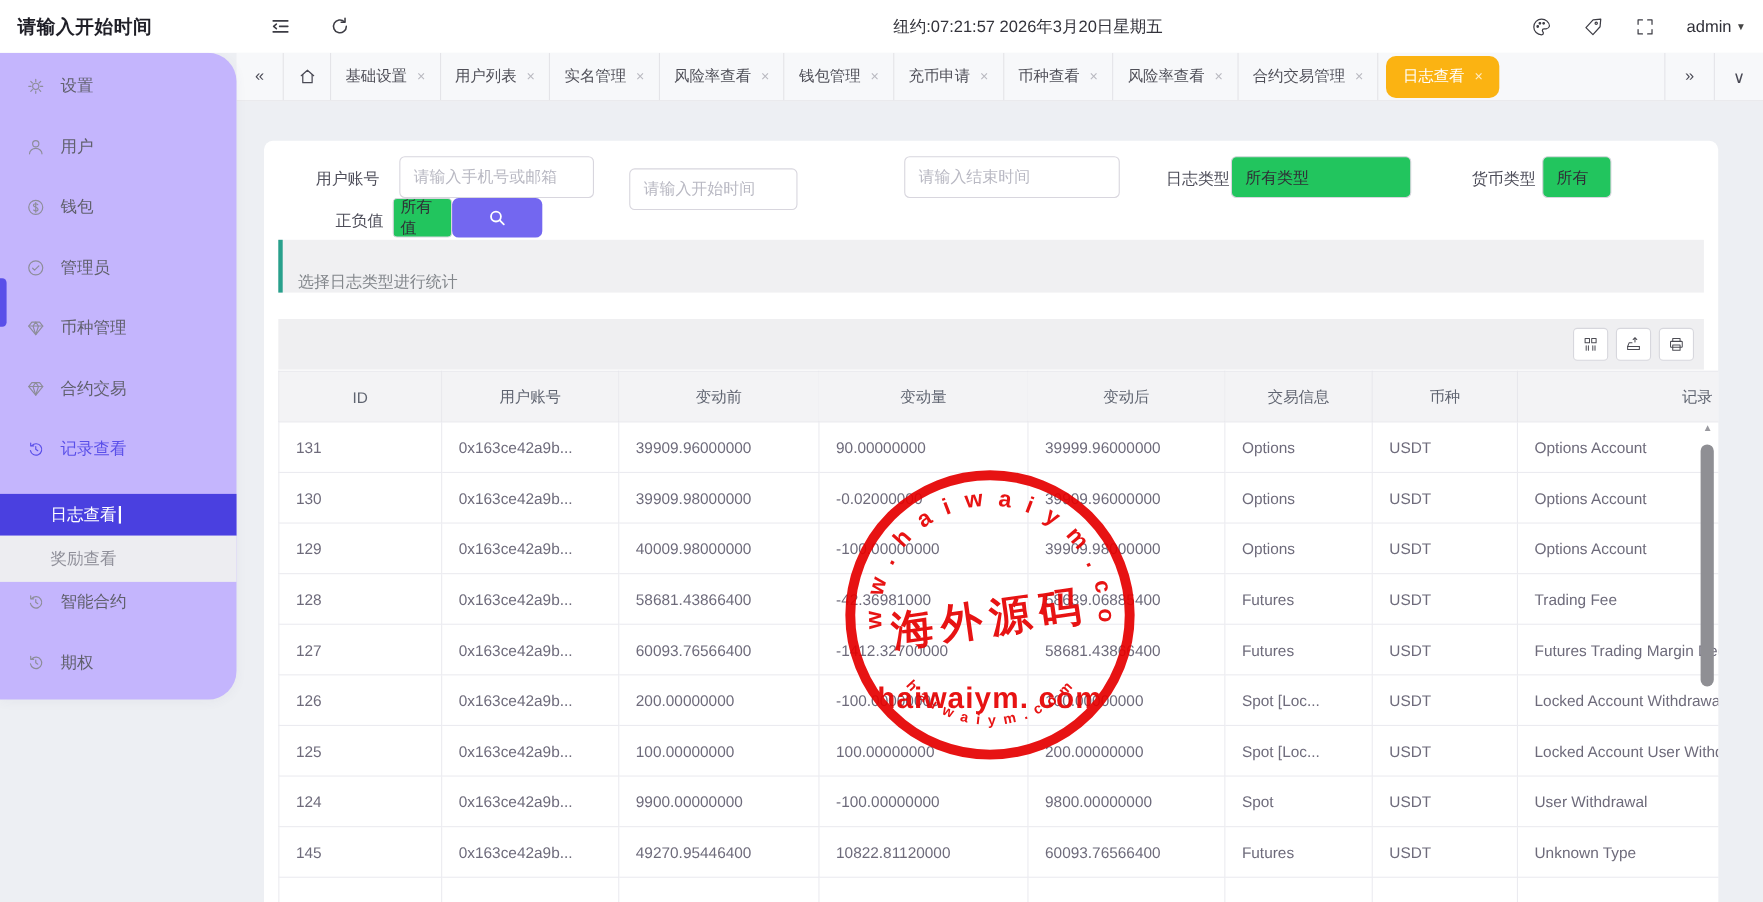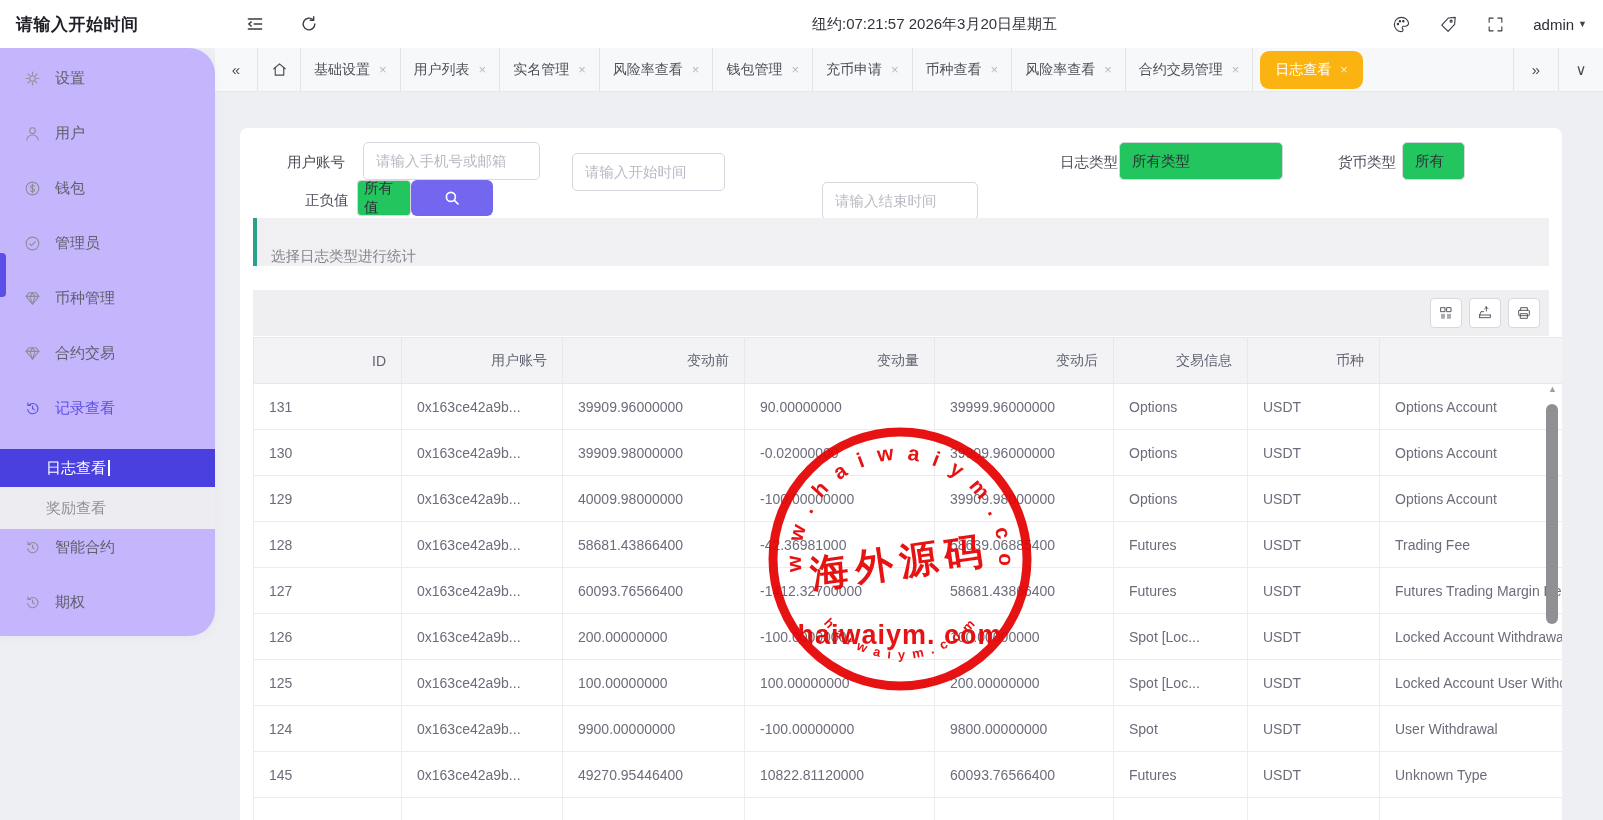--- a/index.html
+++ b/index.html
@@ -64,21 +64,21 @@
   .alert{position:absolute;left:13px;top:90px;width:1296px;height:48px;background:#f0f0f2;
     border-left:4px solid #28a08c;box-sizing:border-box;display:flex;align-items:flex-end;
     padding-left:14px;font-size:14.5px;color:#82868b}
   .toolbar{position:absolute;left:13px;top:162px;width:1296px;height:46px;background:#efeff1;
     display:flex;align-items:center;justify-content:flex-end;gap:7px;padding-right:9px;box-sizing:border-box}
   .tool-btn{width:30px;height:28px;background:#fff;border:1px solid #d7d7dd;border-radius:4px;
     display:flex;align-items:center;justify-content:center;color:#4c4c54;cursor:pointer}
   .tool-btn svg{width:16px;height:16px;stroke:currentColor;fill:none;stroke-width:1.4;stroke-linecap:round;stroke-linejoin:round}
   
   table{position:absolute;left:13px;top:209px;width:1296px;border-collapse:collapse;table-layout:fixed}
-  th{height:45px;background:#f3f3f5;color:#5f6470;font-weight:normal;font-size:14px;text-align:right;
+  th{height:45px;background:#f3f3f5;color:#5f6470;font-weight:normal;font-size:14px;text-align:center;
      padding:0 15px;border:1px solid #e7e7ec;white-space:nowrap;overflow:hidden}
   td{height:45px;background:#fff;color:#6e6b7b;font-size:14px;padding:0 15px;border:1px solid #ebebf0;
      white-space:nowrap;overflow:hidden}
   th:nth-child(1),td:nth-child(1){width:117px}
   th:nth-child(2),td:nth-child(2){width:130px}
   th:nth-child(3),td:nth-child(3){width:151px}
   th:nth-child(4),td:nth-child(4){width:159px}
   th:nth-child(5),td:nth-child(5){width:148px}
   th:nth-child(6),td:nth-child(6){width:103px}
   th:nth-child(7),td:nth-child(7){width:101px}
@@ -305,21 +305,21 @@
       <span>∨</span>
     </div>
   </div>
 </nav>
 
 <main class="card">
 
   <span class="f-label" style="left:47px;top:25px">用户账号</span>
   <input class="f-input" style="left: 123px; top: 14px; width: 177px;" placeholder="请输入手机号或邮箱">
   <input class="f-input" style="left: 332px; top: 14px; width: 153px; margin-top: 11px;" placeholder="请输入开始时间">
-  <input class="f-input" style="left: 582px; top: 14px; width: 156px; margin-top: 40px;" placeholder="请输入结束时间">
+  <input class="f-input" style="left: 582px; top: 14px; width: 196px;" placeholder="请输入结束时间">
   <span class="f-label" style="left:820px;top:25px">日志类型</span>
   <div class="f-select" style="left:879px;top:14px;width:164px">
     <span>所有类型</span>
   </div>
   <span class="f-label" style="left:1098px;top:25px">货币类型</span>
   <div class="f-select" style="left:1162px;top:14px;width:63px">
     <span>所有</span>
   </div>
 
   <span class="f-label" style="left:65px;top:63px">正负值</span>

